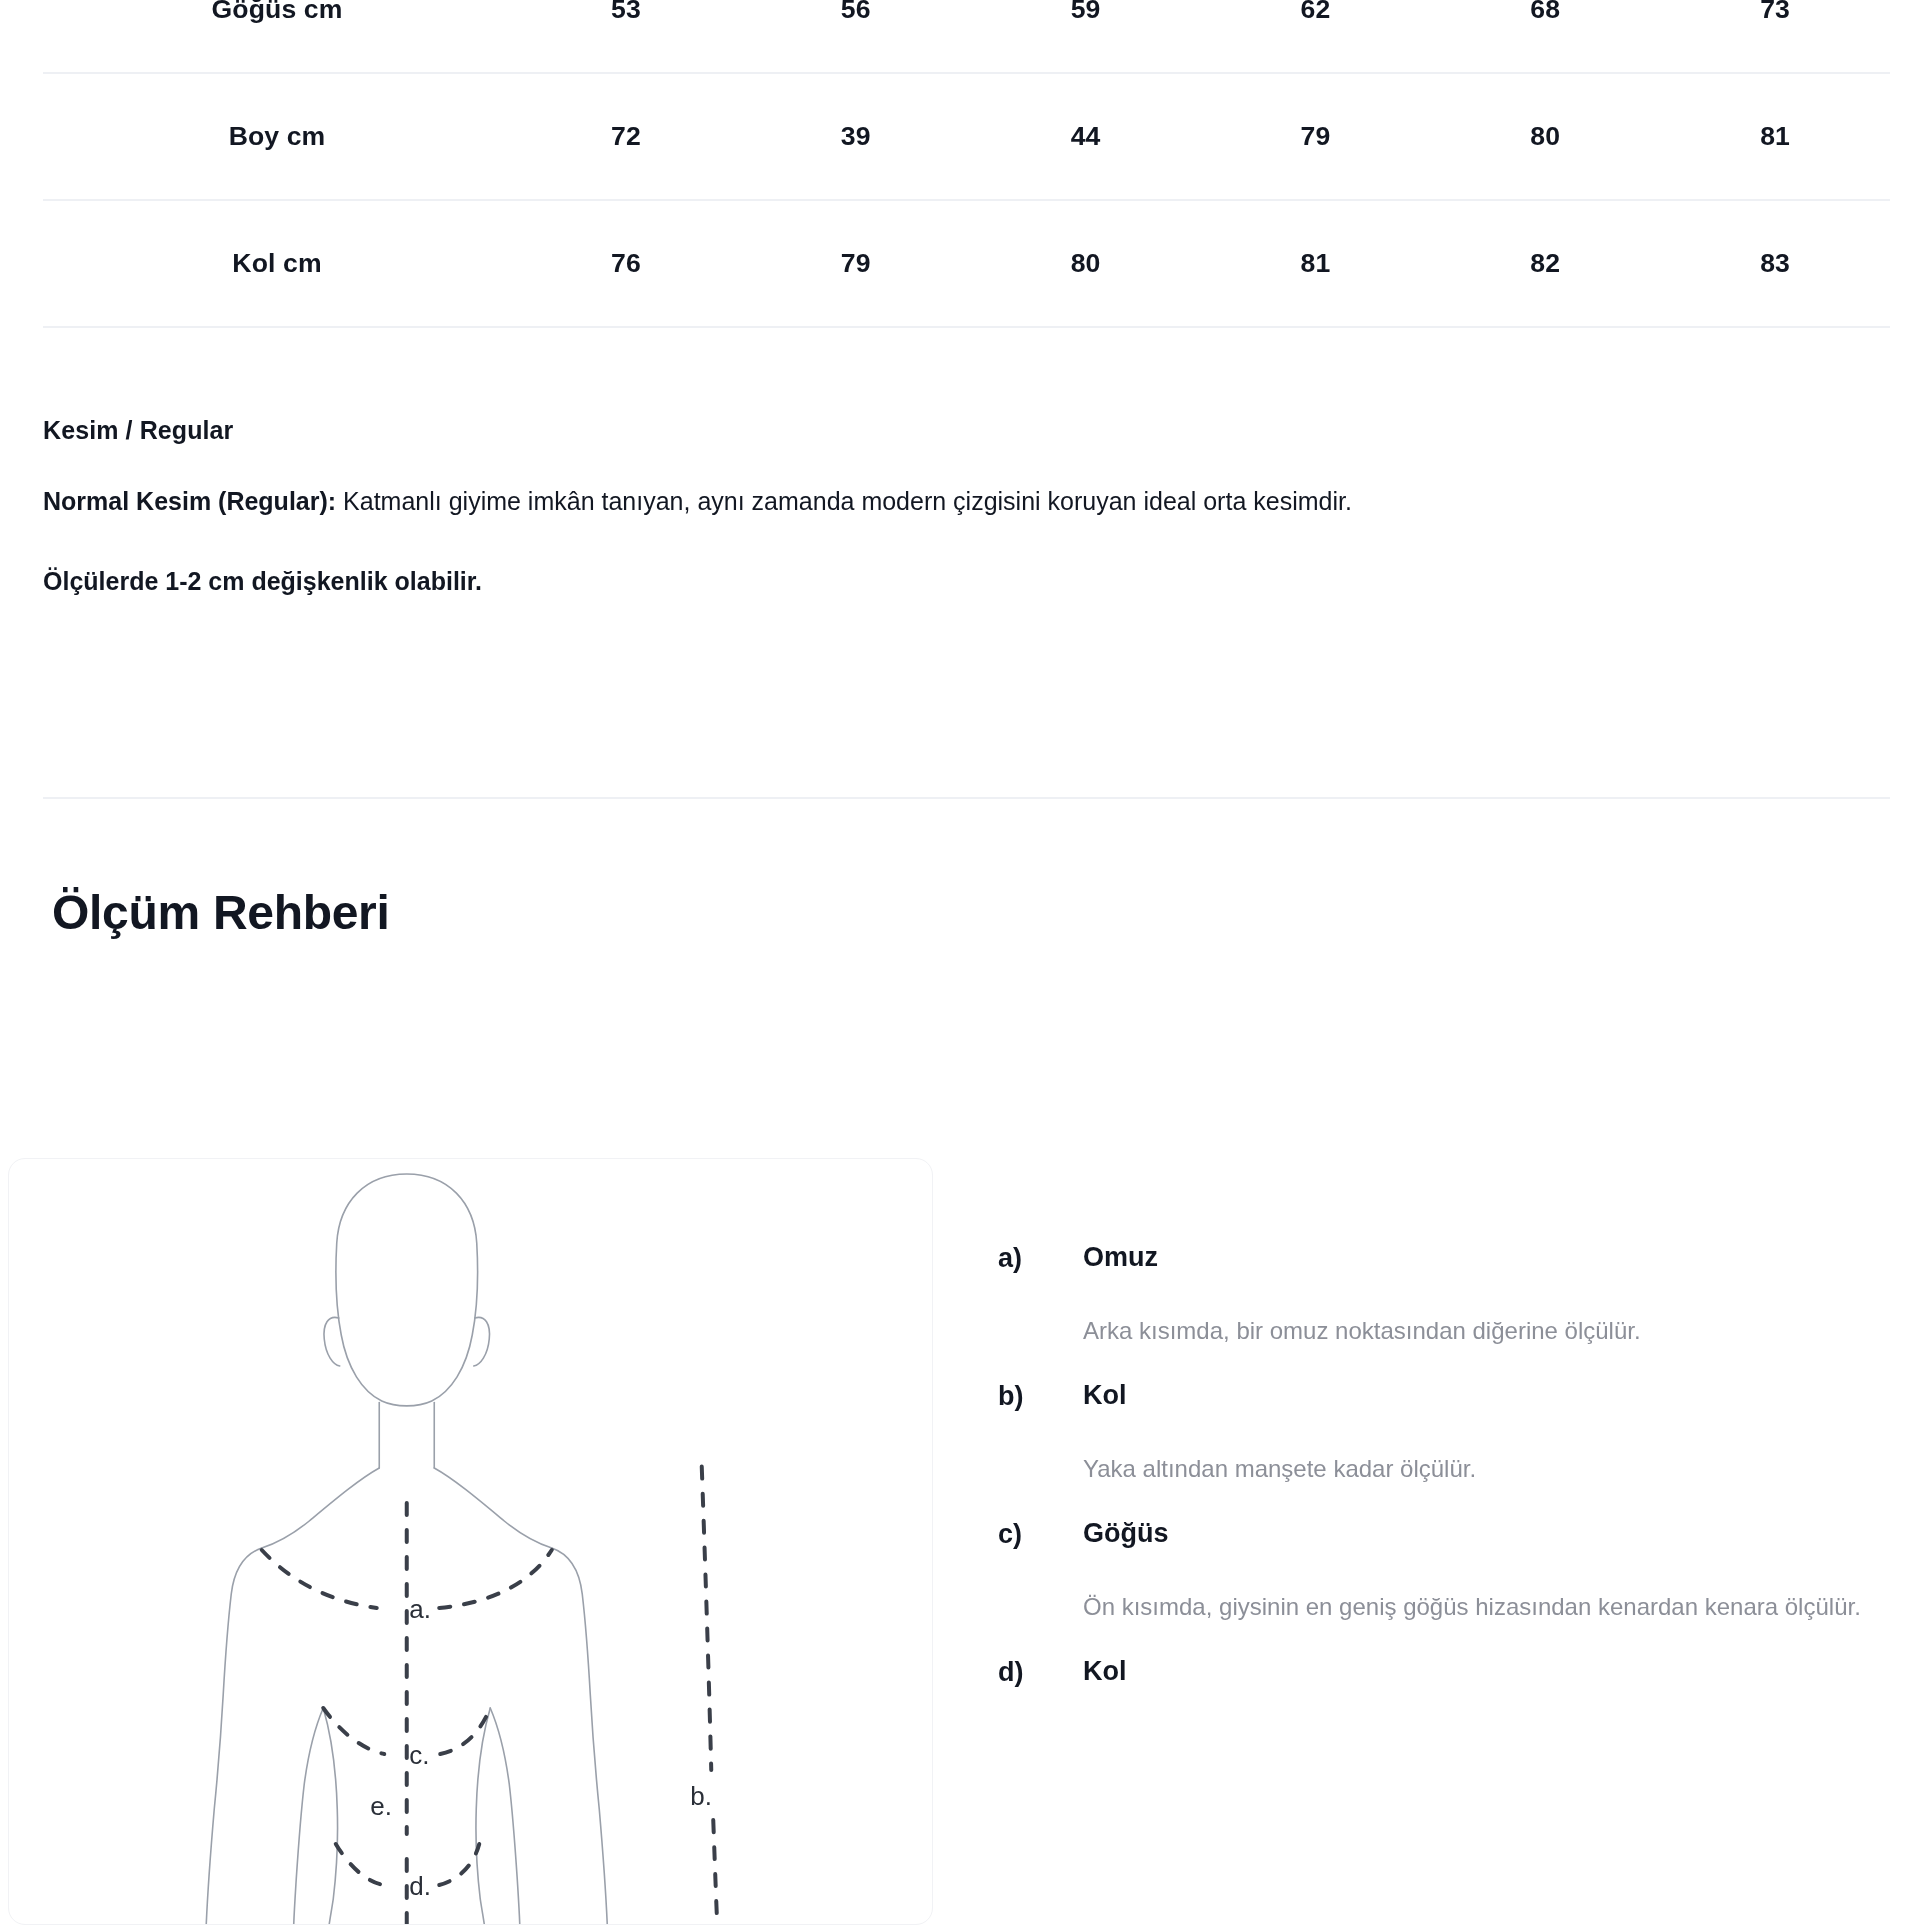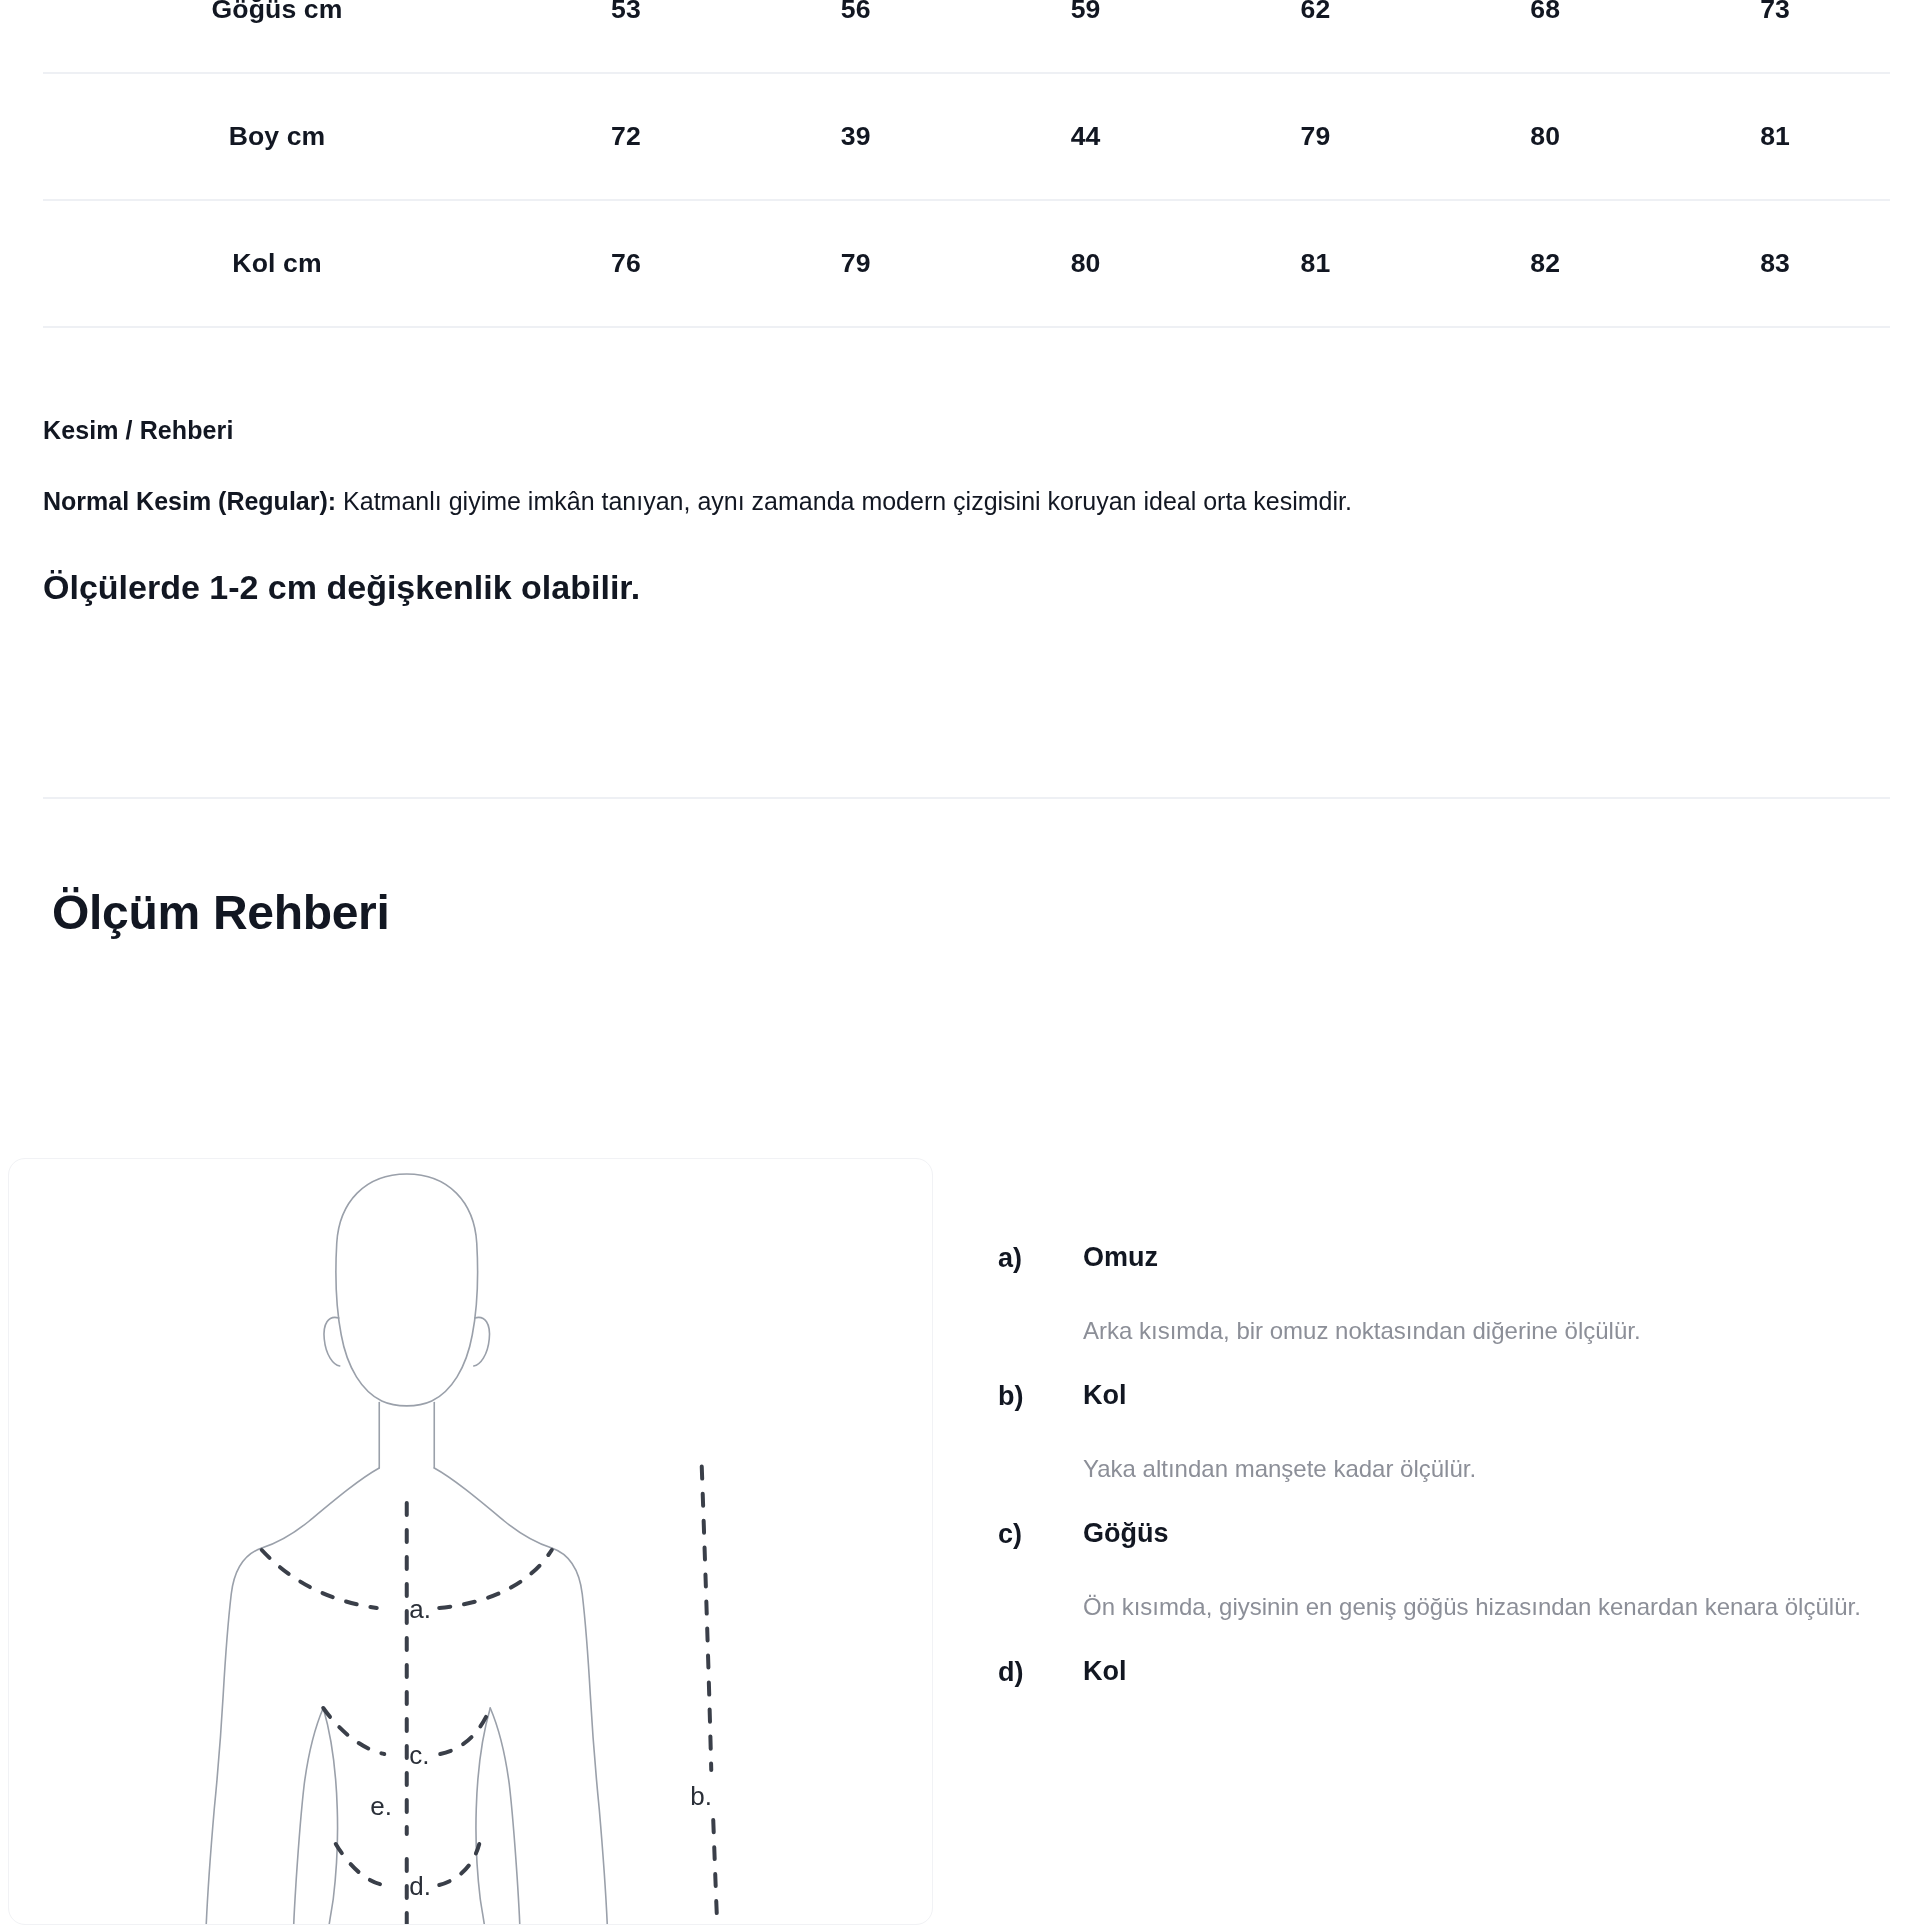--- a/index.html
+++ b/index.html
@@ -71,21 +71,21 @@
     font-size: 25px;
     font-weight: 400;
     color: #121722;
     margin: 0 0 46px 0;
     line-height: 1.35;
   }
   .fit-desc b {
     font-weight: 700;
   }
   .fit-note {
-    font-size: 34px;
+    font-size: 25px;
     font-weight: 700;
     color: #121722;
     margin: 0;
     line-height: 1.35;
   }
 
   
   .section-divider {
     position: absolute;
     left: 43px;
@@ -209,21 +209,21 @@
           <td class="val">80</td>
           <td class="val">81</td>
           <td class="val">82</td>
           <td class="val">83</td>
         </tr>
       </tbody>
     </table>
   </div>
 
   <div class="fit-block">
-    <div class="fit-title">Kesim / Rehberi</div>
+    <div class="fit-title">Kesim / Regular</div>
     <p class="fit-desc"><b>Normal Kesim (Regular):</b><span> Katmanlı giyime imkân tanıyan, aynı zamanda modern çizgisini koruyan ideal orta kesimdir.</span></p>
     <p class="fit-note">Ölçülerde 1-2 cm değişkenlik olabilir.</p>
   </div>
 
   <div class="section-divider"></div>
 
   <div class="guide-head">
     <h2 class="guide-title">Ölçüm Rehberi</h2>
   </div>
 

